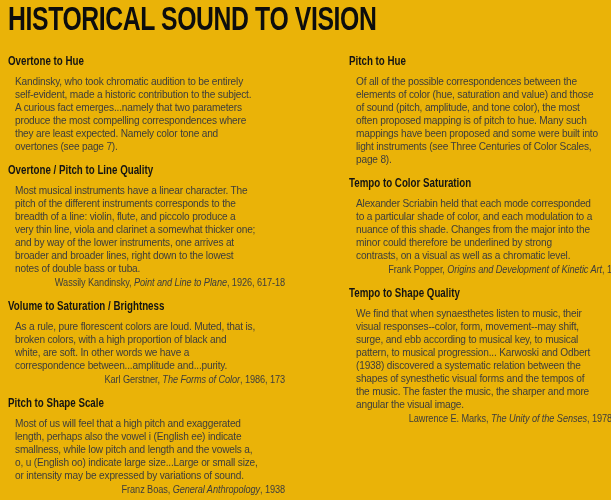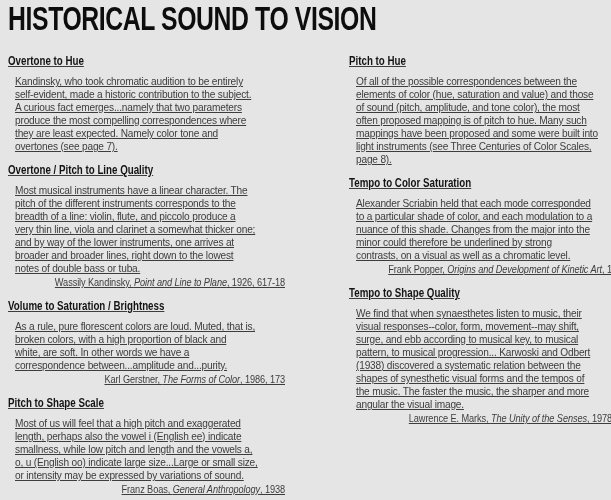--- a/index.html
+++ b/index.html
@@ -5,21 +5,21 @@
 <style>
   html, body {
     margin: 0;
     padding: 0;
     background: #ffffff;
   }
   .page {
     position: relative;
     width: 611px;
     height: 500px;
-    background: #e5e5e5;
+    background: #eab308;
     overflow: hidden;
     font-family: "Liberation Sans", sans-serif;
     color: #3d3d3d;
   }
   h1.title {
     position: absolute;
     left: 8px;
     top: 0;
     margin: 0;
     font-size: 33px;
@@ -30,21 +30,21 @@
     white-space: nowrap;
     transform: scaleX(0.75);
     transform-origin: 0 50%;
   }
   .col {
     position: absolute;
     top: 54px;
   }
   .col-left  { left: 8px;   width: 277px; }
   .col-right { left: 315px; width: 278px; margin-left: 34px; }
-  .entry { margin: 0 0 10px 0; text-decoration: underline; }
+  .entry { margin: 0 0 10px 0; }
   .entry h2 {
     margin: 0 0 7px 0;
     font-size: 12.5px;
     line-height: 14px;
     font-weight: bold;
     color: #141414;
     white-space: nowrap;
     transform: scaleX(0.78);
     transform-origin: 0 0;
   }

